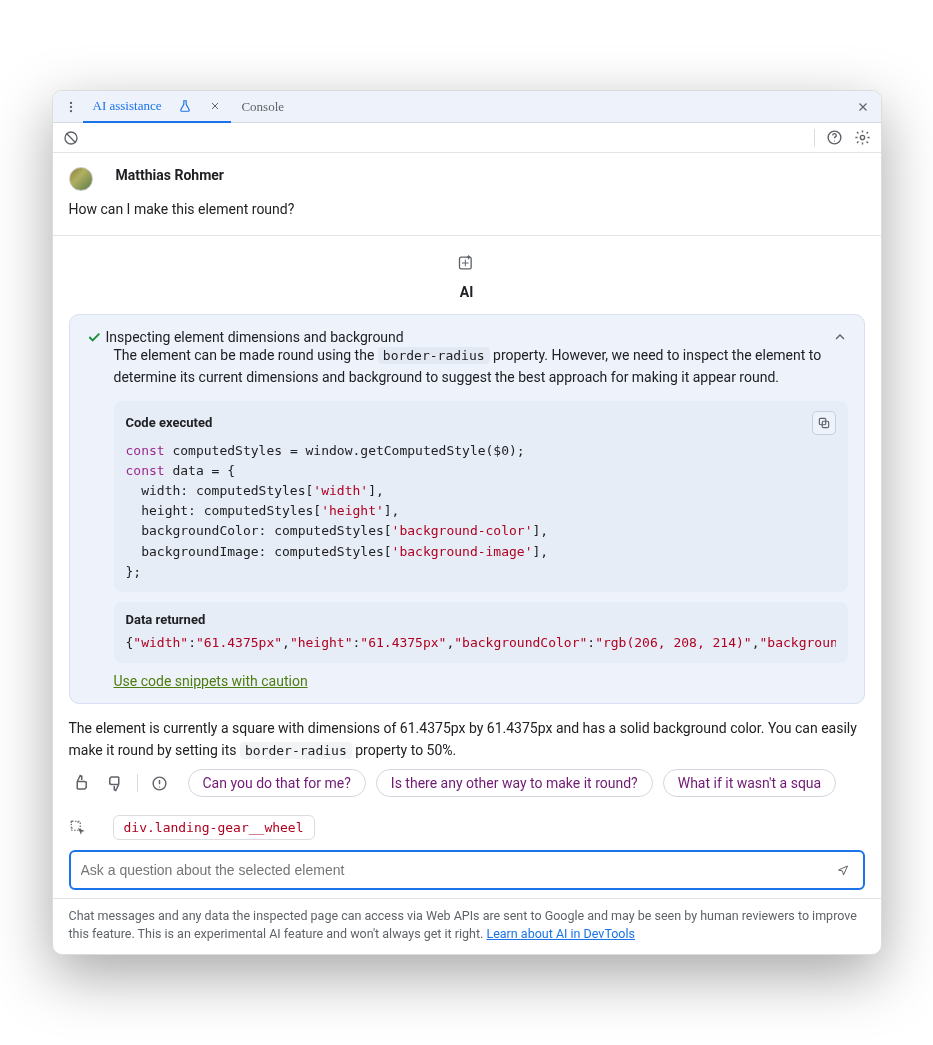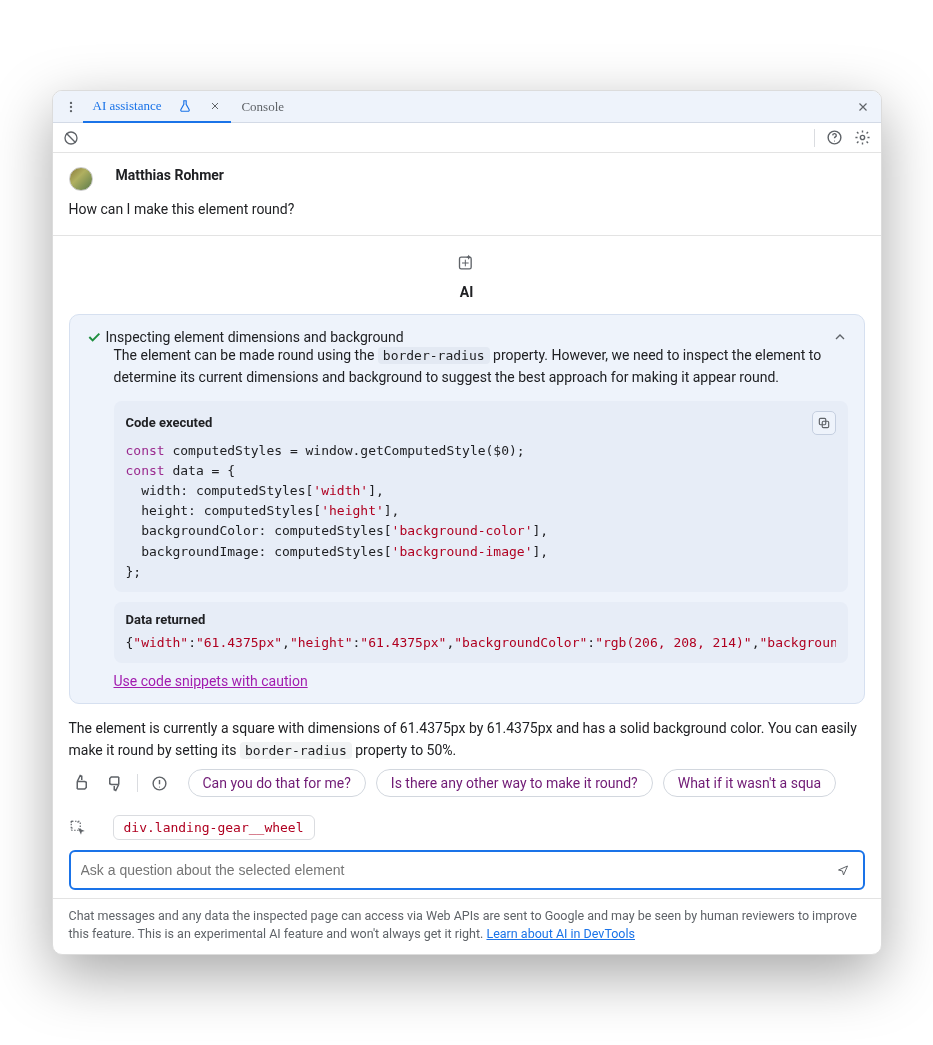--- a/index.html
+++ b/index.html
@@ -135,21 +135,21 @@
     white-space: pre;
     color:#202124;
     overflow-x:auto;
   }
   .tok-kw { color:#9a2a8f; }
   .tok-str { color:#b00020; }
 
   .caution {
     margin: 4px 0 2px 28px;
   }
-  .caution a { color:#a21caf; font-size:14px; }
+  .caution a { color:#4d7c0f; font-size:14px; }
 
   .summary {
     font-size:14px;line-height:1.55; margin: 10px 0 8px 0;
   }
 
   .reactions-row {
     display:flex;align-items:center;gap:10px;margin:4px 0 18px 0;
   }
   .reactions-row .divider { width:1px;height:18px;background:#dadce0;}
   .chips { display:flex;gap:10px; overflow:hidden; flex:1; margin-left:6px;}

